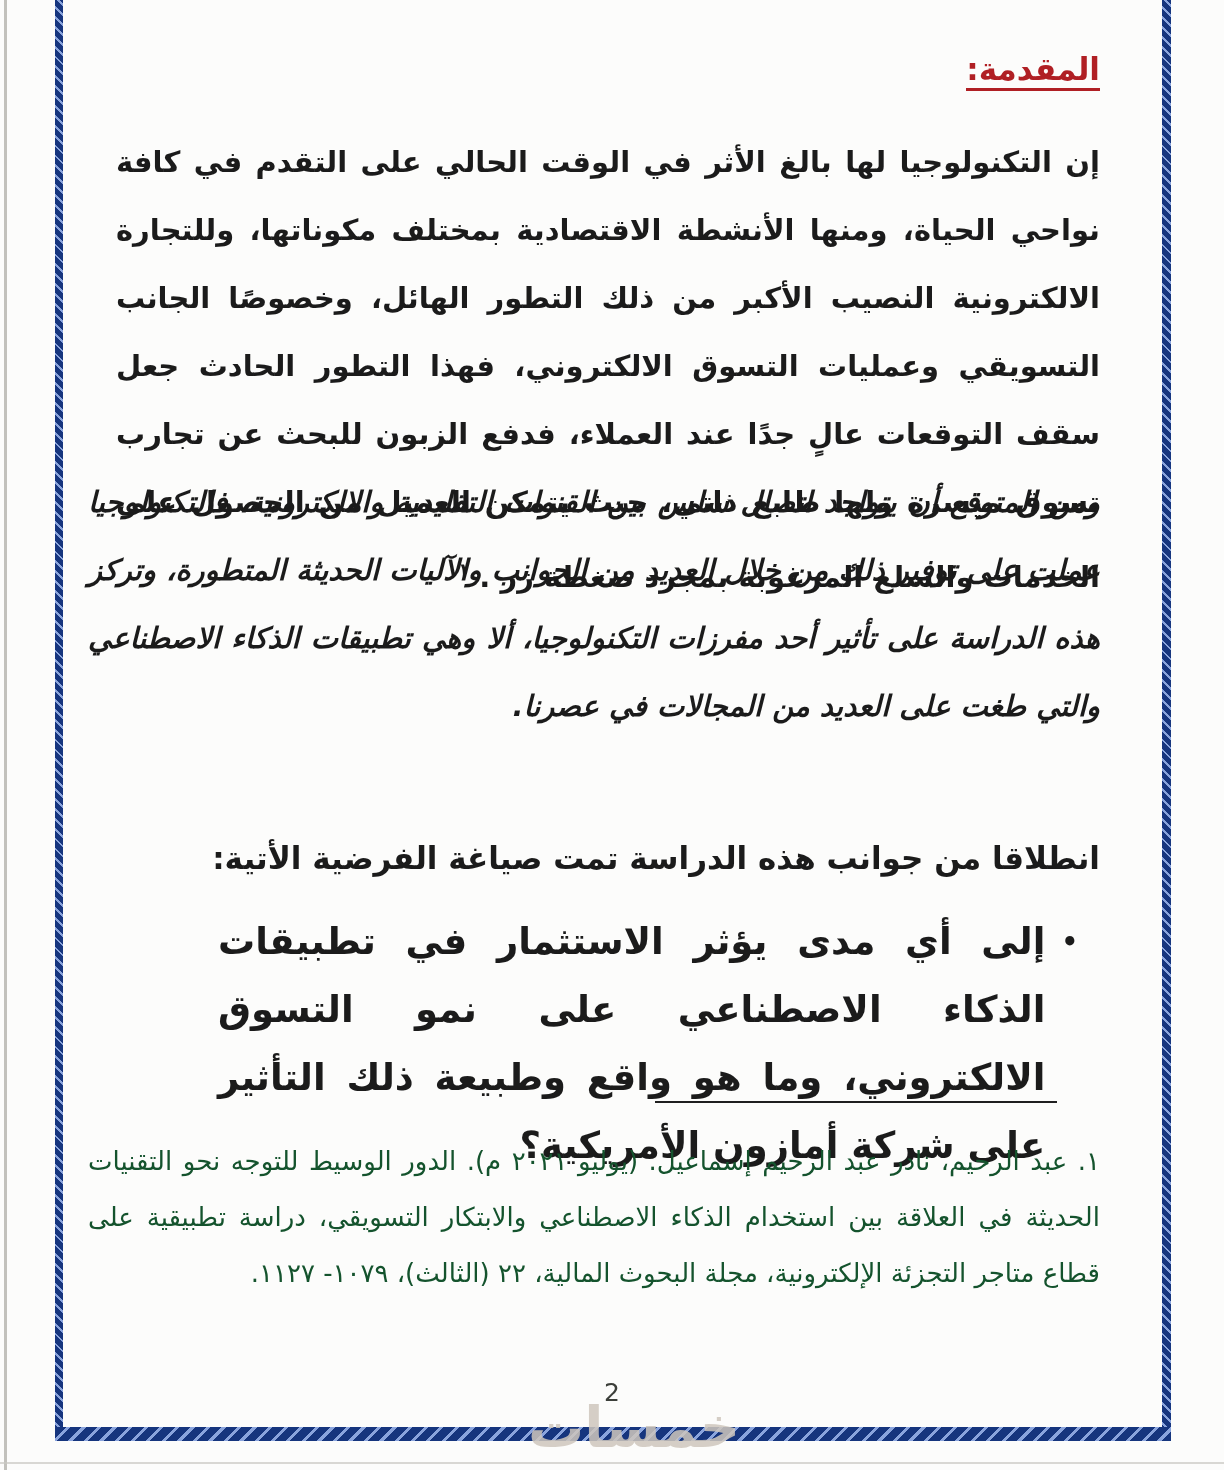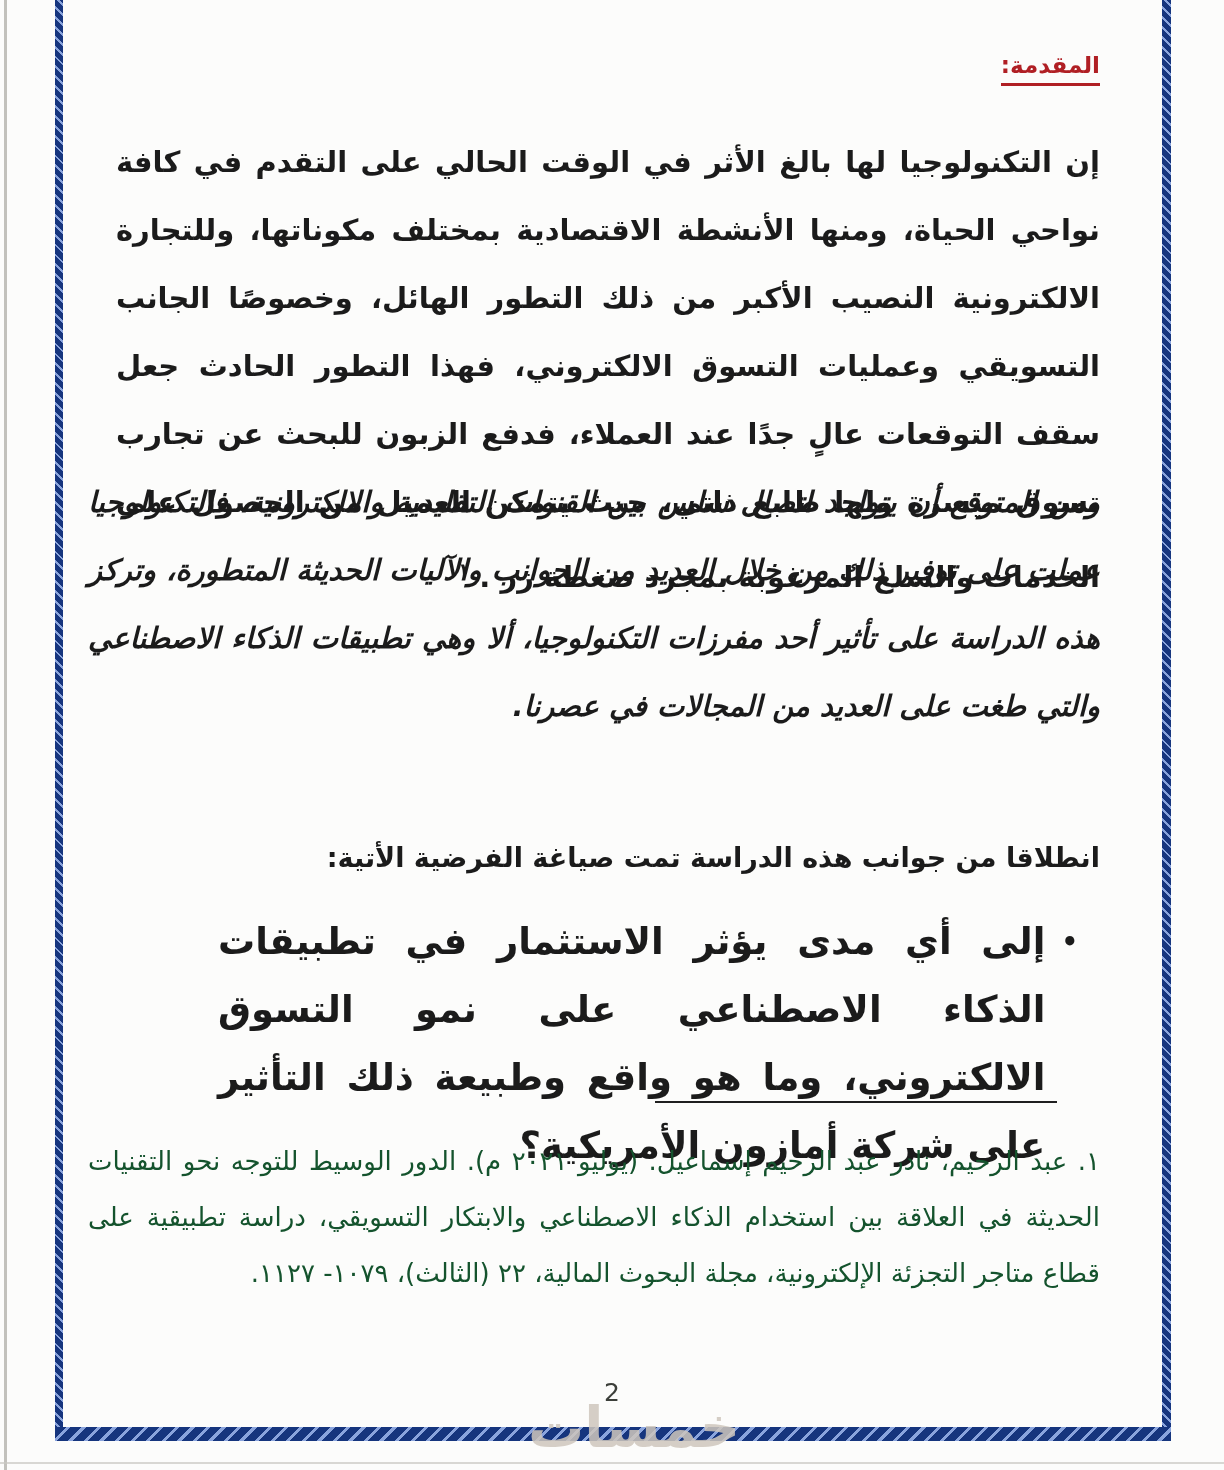--- a/index.html
+++ b/index.html
@@ -26,36 +26,36 @@
   .frame-left{left:55px;top:0;width:8px;height:1441px;
     background:repeating-linear-gradient(45deg,var(--border-blue-dark) 0 5px,var(--border-blue-light) 5px 7px);}
   .frame-right{left:1162px;top:0;width:9px;height:1441px;
     background:repeating-linear-gradient(45deg,var(--border-blue-dark) 0 5px,var(--border-blue-light) 5px 7px);}
   .frame-bottom{left:55px;top:1427px;width:1116px;height:14px;
     background:repeating-linear-gradient(135deg,var(--border-blue-dark) 0 8px,var(--border-blue-light) 8px 11px);}
   
   .content{position:absolute;z-index:2;left:88px;top:0;width:1012px;height:1441px;direction:rtl;}
   .sec-heading{
     position:absolute;right:0;
-    font-size:23px;font-weight:bold;color:var(--heading-red);
-    border-bottom:3px solid var(--heading-red);padding-bottom:5px;line-height:1.15;
+    font-size:31px;font-weight:bold;color:var(--heading-red);
+    border-bottom:3px solid var(--heading-red);line-height:1.15;
   }
   .h-intro{top:52px;}
   .h-problem{top:745px;}
   .body-par{
     position:absolute;right:0;left:0;
     font-size:29px;font-weight:bold;line-height:68px;
     text-align:justify;text-justify:inter-word;
   }
   .par-1{top:128px;margin-left:28px;}
   .par-2{top:468px;font-style:italic;}
   .fn-ref{font-size:18px;vertical-align:super;font-weight:bold;}
   .intro-line{
     position:absolute;top:835px;right:0;left:0;
-    font-size:27px;font-weight:bold;line-height:46px;text-align:right;
+    font-size:31px;font-weight:bold;line-height:46px;text-align:right;
   }
   .bullet-row{
     position:absolute;top:908px;right:22px;left:130px;
     display:flex;gap:16px;align-items:flex-start;
   }
   .bullet-dot{font-size:26px;line-height:68px;font-weight:bold;}
   .bullet-text{
     font-size:37px;font-weight:bold;line-height:68px;flex:1;
     text-align:justify;text-justify:inter-word;
   }

